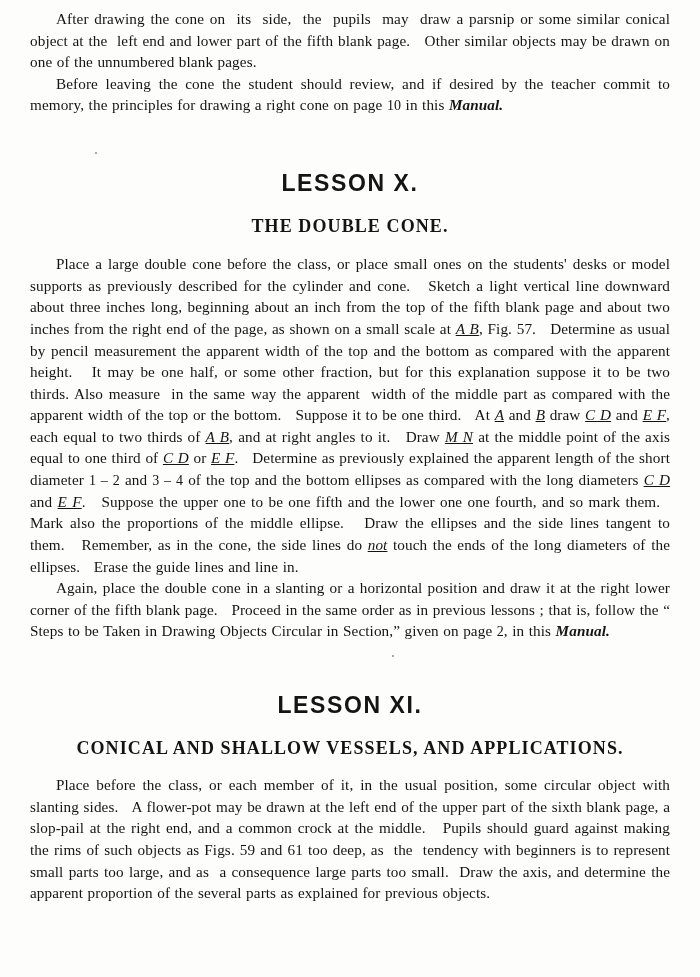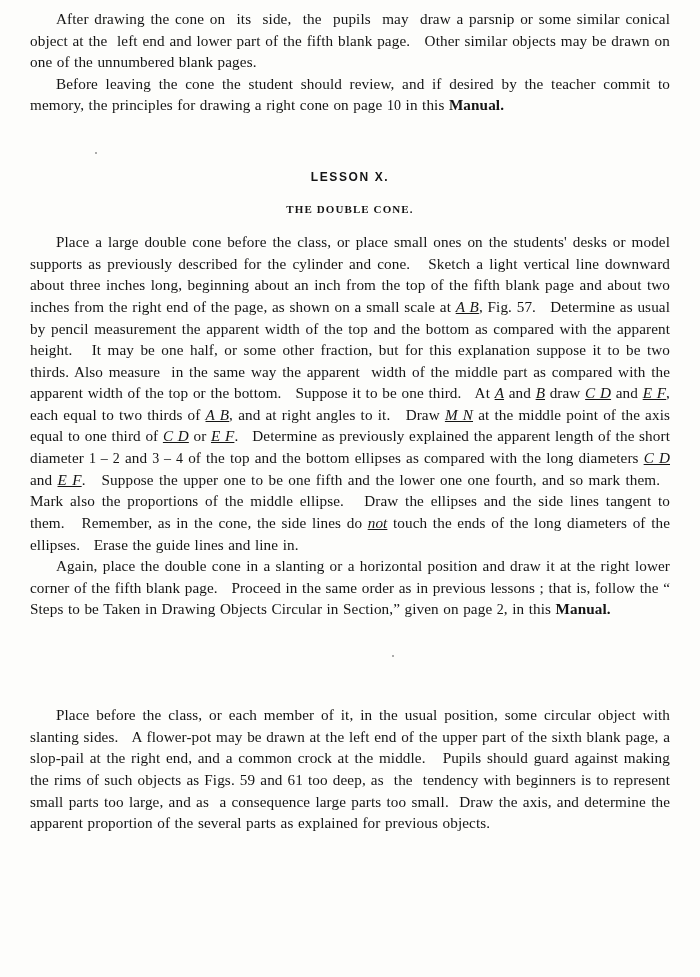--- a/index.html
+++ b/index.html
@@ -30,29 +30,29 @@
     text-justify: inter-word;
     margin: 0 0 0 0;
     letter-spacing: 0.1px;
     word-spacing: 0.6px;
   }
   .indent {
     text-indent: 26px;
   }
   .lesson-heading {
     text-align: center;
-    font-size: 12px;
+    font-size: 23px;
     font-weight: bold;
     letter-spacing: 1.6px;
     font-family: "Liberation Sans", sans-serif;
     margin: 0;
   }
   .lesson-sub {
     text-align: center;
-    font-size: 11px;
+    font-size: 18px;
     font-weight: bold;
     letter-spacing: 1.1px;
     font-family: "Liberation Serif", serif;
     margin: 0;
   }
   .spacer-lesson-top { height: 54px; }
   .spacer-lesson-top2 { height: 50px; }
   .spacer-after-heading { height: 19px; }
   .spacer-after-sub { height: 16px; }
   .spacer-after-sub2 { height: 15px; }
@@ -63,20 +63,21 @@
     background: #8f8f8f;
     border-radius: 50%;
   }
   .dot1 { left: 95px; top: 152px; }
   .dot2 { left: 392px; top: 655px; }
   i.ital {
     font-style: italic;
     text-decoration: underline;
   }
   b.bolditalic {
+    font-style: italic;
     font-weight: bold;
   }
   .smallnum {
     font-size: 14px;
   }
   .para + .para { margin-top: 0; }
 </style>
 </head>
 <body>
 
@@ -106,23 +107,25 @@
   <p class="para indent">
     Place a large double cone before the class, or place small ones on the students' desks or model supports as previously described for the cylinder and cone.&nbsp;&nbsp; Sketch a light vertical line downward about three inches long, beginning about an inch from the top of the fifth blank page and about two inches from the right end of the page, as shown on a small scale at <i class="ital">A B</i>, Fig. 57.&nbsp;&nbsp; Determine as usual by pencil measurement the apparent width of the top and the bottom as compared with the apparent height.&nbsp;&nbsp; It may be one half, or some other fraction, but for this explanation suppose it to be two thirds. Also measure&nbsp; in the same way the apparent&nbsp; width of the middle part as compared with the apparent width of the top or the bottom.&nbsp;&nbsp; Suppose it to be one third.&nbsp;&nbsp; At <i class="ital">A</i> and <i class="ital">B</i> draw <i class="ital">C D</i> and <i class="ital">E F</i>, each equal to two thirds of <i class="ital">A B</i>, and at right angles to it.&nbsp;&nbsp; Draw <i class="ital">M N</i> at the middle point of the axis equal to one third of <i class="ital">C D</i> or <i class="ital">E F</i>.&nbsp;&nbsp; Determine as previously explained the apparent length of the short diameter <span class="smallnum">1 – 2</span> and <span class="smallnum">3 – 4</span> of the top and the bottom ellipses as compared with the long diameters <i class="ital">C D</i> and <i class="ital">E F</i>.&nbsp;&nbsp; Suppose the upper one to be one fifth and the lower one one fourth, and so mark them.&nbsp;&nbsp; Mark also the proportions of the middle ellipse.&nbsp;&nbsp; Draw the ellipses and the side lines tangent to them.&nbsp;&nbsp; Remember, as in the cone, the side lines do <i class="ital">not</i> touch the ends of the long diameters of the ellipses.&nbsp;&nbsp; Erase the guide lines and line in.
   </p>
 
   <p class="para indent">
     Again, place the double cone in a slanting or a horizontal position and draw it at the right lower corner of the fifth blank page.&nbsp;&nbsp; Proceed in the same order as in previous lessons ; that is, follow the “ Steps to be Taken in Drawing Objects Circular in Section,” given on page <span class="smallnum">2</span>, in this <b class="bolditalic">Manual.</b>
   </p>
 
   <div class="spacer-lesson-top2"></div>
 
+  <h2 class="lesson-heading">LESSON XI.</h2>
 
   <div class="spacer-after-heading"></div>
 
+  <h3 class="lesson-sub">CONICAL AND SHALLOW VESSELS, AND APPLICATIONS.</h3>
 
   <div class="spacer-after-sub2"></div>
 
   <p class="para indent">
     Place before the class, or each member of it, in the usual position, some circular object with slanting sides.&nbsp;&nbsp; A flower-pot may be drawn at the left end of the upper part of the sixth blank page, a slop-pail at the right end, and a common crock at the middle.&nbsp;&nbsp; Pupils should guard against making the rims of such objects as Figs. 59 and 61 too deep, as&nbsp; the&nbsp; tendency with&nbsp;beginners is to represent small parts too large, and as&nbsp; a consequence large parts too small.&nbsp; Draw the axis, and determine the apparent proportion of the several parts as explained for previous objects.
   </p>
 
 </div>
 
 </body></html>

